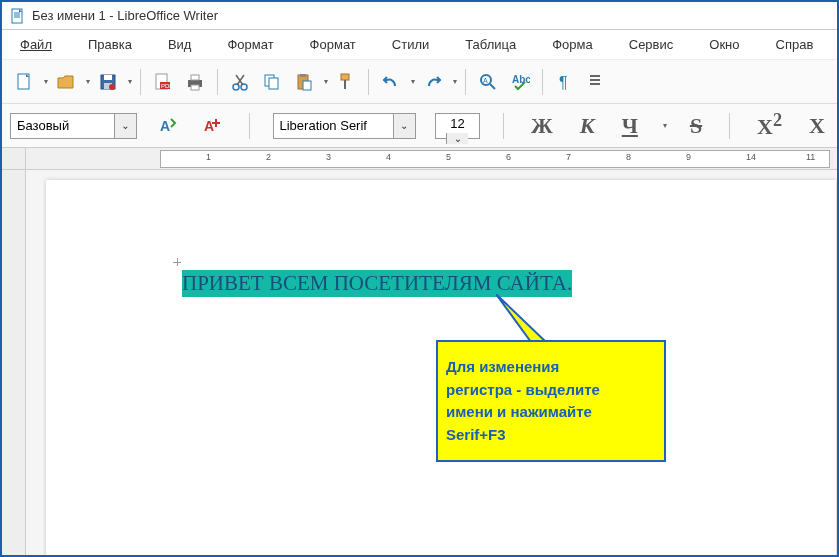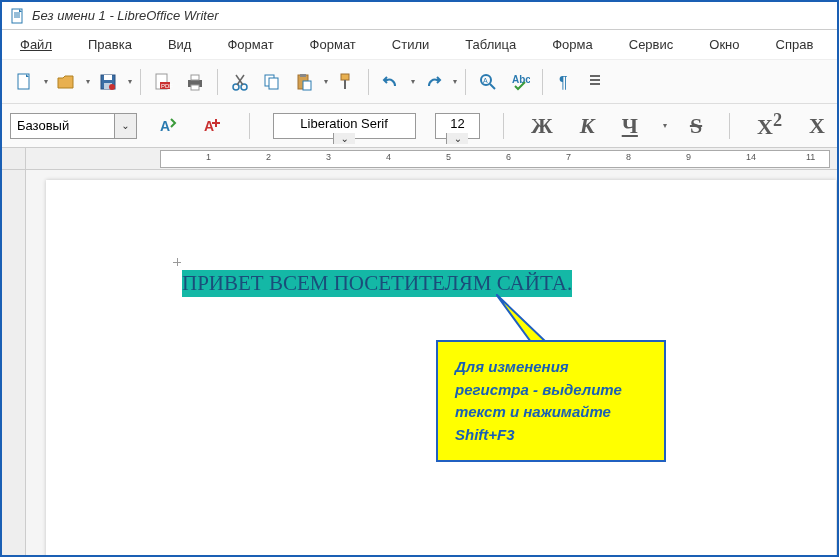--- a/index.html
+++ b/index.html
@@ -1,50 +1,50 @@
 <!DOCTYPE html>
 <html><head>
 <meta charset="utf-8">
 <style>
 * { box-sizing: border-box; margin: 0; padding: 0; }
 body { font-family: Arial, sans-serif; font-size: 13px; background: #fff; width: 839px; height: 557px; overflow: hidden; border: 2px solid #1a5fb4; }
 .titlebar { display: flex; align-items: center; padding: 4px 8px; background: #fff; border-bottom: 1px solid #ccc; height: 28px; }
 .titlebar-icon { width: 16px; height: 16px; margin-right: 6px; }
-.titlebar-text { color: #333; font-style: italic; }
+.titlebar-text { color: #333; }
 .menubar { display: flex; padding: 4px 8px; background: #fff; gap: 16px; height: 30px; align-items: center; border-bottom: 1px solid #eee; }
 .menu-item { padding: 3px 10px; cursor: pointer; color: #333; }
 .menu-item .underline { text-decoration: underline; }
 .toolbar1 { display: flex; align-items: center; padding: 6px 8px; background: #fafafa; gap: 4px; height: 44px; border-bottom: 1px solid #ddd; }
 .tb-btn { width: 28px; height: 28px; display: flex; align-items: center; justify-content: center; cursor: pointer; border-radius: 2px; }
 .tb-sep { width: 1px; height: 26px; background: #ccc; margin: 0 4px; }
 .dd-arrow { font-size: 8px; color: #666; margin-left: 2px; }
 .toolbar2 { display: flex; align-items: center; padding: 6px 8px; background: #fafafa; gap: 19px; height: 44px; border-bottom: 1px solid #ccc; }
 .combo { display: flex; align-items: center; border: 1px solid #999; background: #fff; height: 26px; }
 .combo-text { padding: 2px 6px; flex: 1; }
 .combo-btn { width: 22px; height: 24px; background: #eee; border-left: 1px solid #999; display: flex; align-items: center; justify-content: center; font-size: 10px; color: #333; cursor: pointer; }
 .style-combo { width: 140px; }
-.font-combo { width: 158px; flex-direction: column; }
+.font-combo { width: 158px; }
 .size-combo { width: 50px; flex-direction: column; }
 .fmt-btn { font-family: 'Times New Roman', serif; font-size: 22px; font-weight: bold; color: #5a5a5a; cursor: pointer; padding: 0 4px; }
 .overline { text-decoration: line-through; }
 .ruler-area { display: flex; background: #eee; height: 22px; border-bottom: 1px solid #ccc; }
 .ruler-corner { width: 24px; border-right: 1px solid #ccc; }
 .ruler { flex: 1; position: relative; background: #f0f0f0; }
 .ruler-white { position: absolute; left: 134px; top: 2px; height: 18px; width: 670px; background: #fff; border: 1px solid #aaa; }
 .ruler-tick { position: absolute; top: 4px; font-size: 9px; color: #555; }
 .doc-area { display: flex; height: 390px; background: #f5f5f5; }
 .vruler { width: 24px; background: #eee; border-right: 1px solid #ccc; }
 .page-wrap { flex: 1; position: relative; overflow: hidden; }
 .page { position: absolute; left: 20px; top: 10px; width: 790px; height: 900px; background: #fff; box-shadow: 0 0 4px rgba(0,0,0,.2); }
 .selected-text { position: absolute; left: 136px; top: 90px; font-family: 'Liberation Serif','Times New Roman',serif; font-size: 21px; color: #1a4d7a; background: #14b8a6; padding: 1px 0; }
 .page-corner { position: absolute; left: 127px; top: 78px; width: 8px; height: 8px; }
 .page-corner::before, .page-corner::after { content: ''; position: absolute; background: #999; }
 .page-corner::before { width: 8px; height: 1px; top: 4px; }
 .page-corner::after { width: 1px; height: 8px; left: 4px; }
-.callout { position: absolute; left: 390px; top: 160px; width: 230px; background: #ffff00; border: 2px solid #2060c0; padding: 14px 17px; font-size: 15px; font-weight: bold; color: #1a5fb4; line-height: 1.5; font-style: italic; }
+.callout { position: absolute; left: 390px; top: 160px; width: 230px; background: #ffff00; border: 2px solid #2060c0; padding: 14px 8px; font-size: 15px; font-weight: bold; color: #1a5fb4; line-height: 1.5; }
 </style>
 </head>
 <body>
 
 <div class="titlebar">
   <span class="titlebar-icon">
     <svg width="16" height="16" viewBox="0 0 16 16">
         <rect x="2" y="1" width="10" height="14" fill="#fff" stroke="#2a7ab0" stroke-width="1"></rect>
         <path d="M9 1 L12 4 L9 4 Z" fill="#2a7ab0"></path>
         <line x1="4" y1="5" x2="10" y2="5" stroke="#2a7ab0"></line>
@@ -239,18 +239,18 @@
   <div class="page-wrap">
     <div class="page">
       <div class="page-corner"></div>
       <span class="selected-text">ПРИВЕТ ВСЕМ ПОСЕТИТЕЛЯМ САЙТА.</span>
       <svg style="position:absolute;left:450px;top:114px" width="60" height="55">
         <polygon points="0,0 35,48 50,48" fill="#ffff00" stroke="#2060c0" stroke-width="2"></polygon>
       </svg>
       <div class="callout">
         <div>Для изменения</div>
         <div>регистра - выделите</div>
-        <div>текст и нажимайте</div>
-        <div>Shift+F3</div>
+        <div>имени и нажимайте</div>
+        <div>Serif+F3</div>
       </div>
     </div>
   </div>
 </div>
 
 </body></html>

